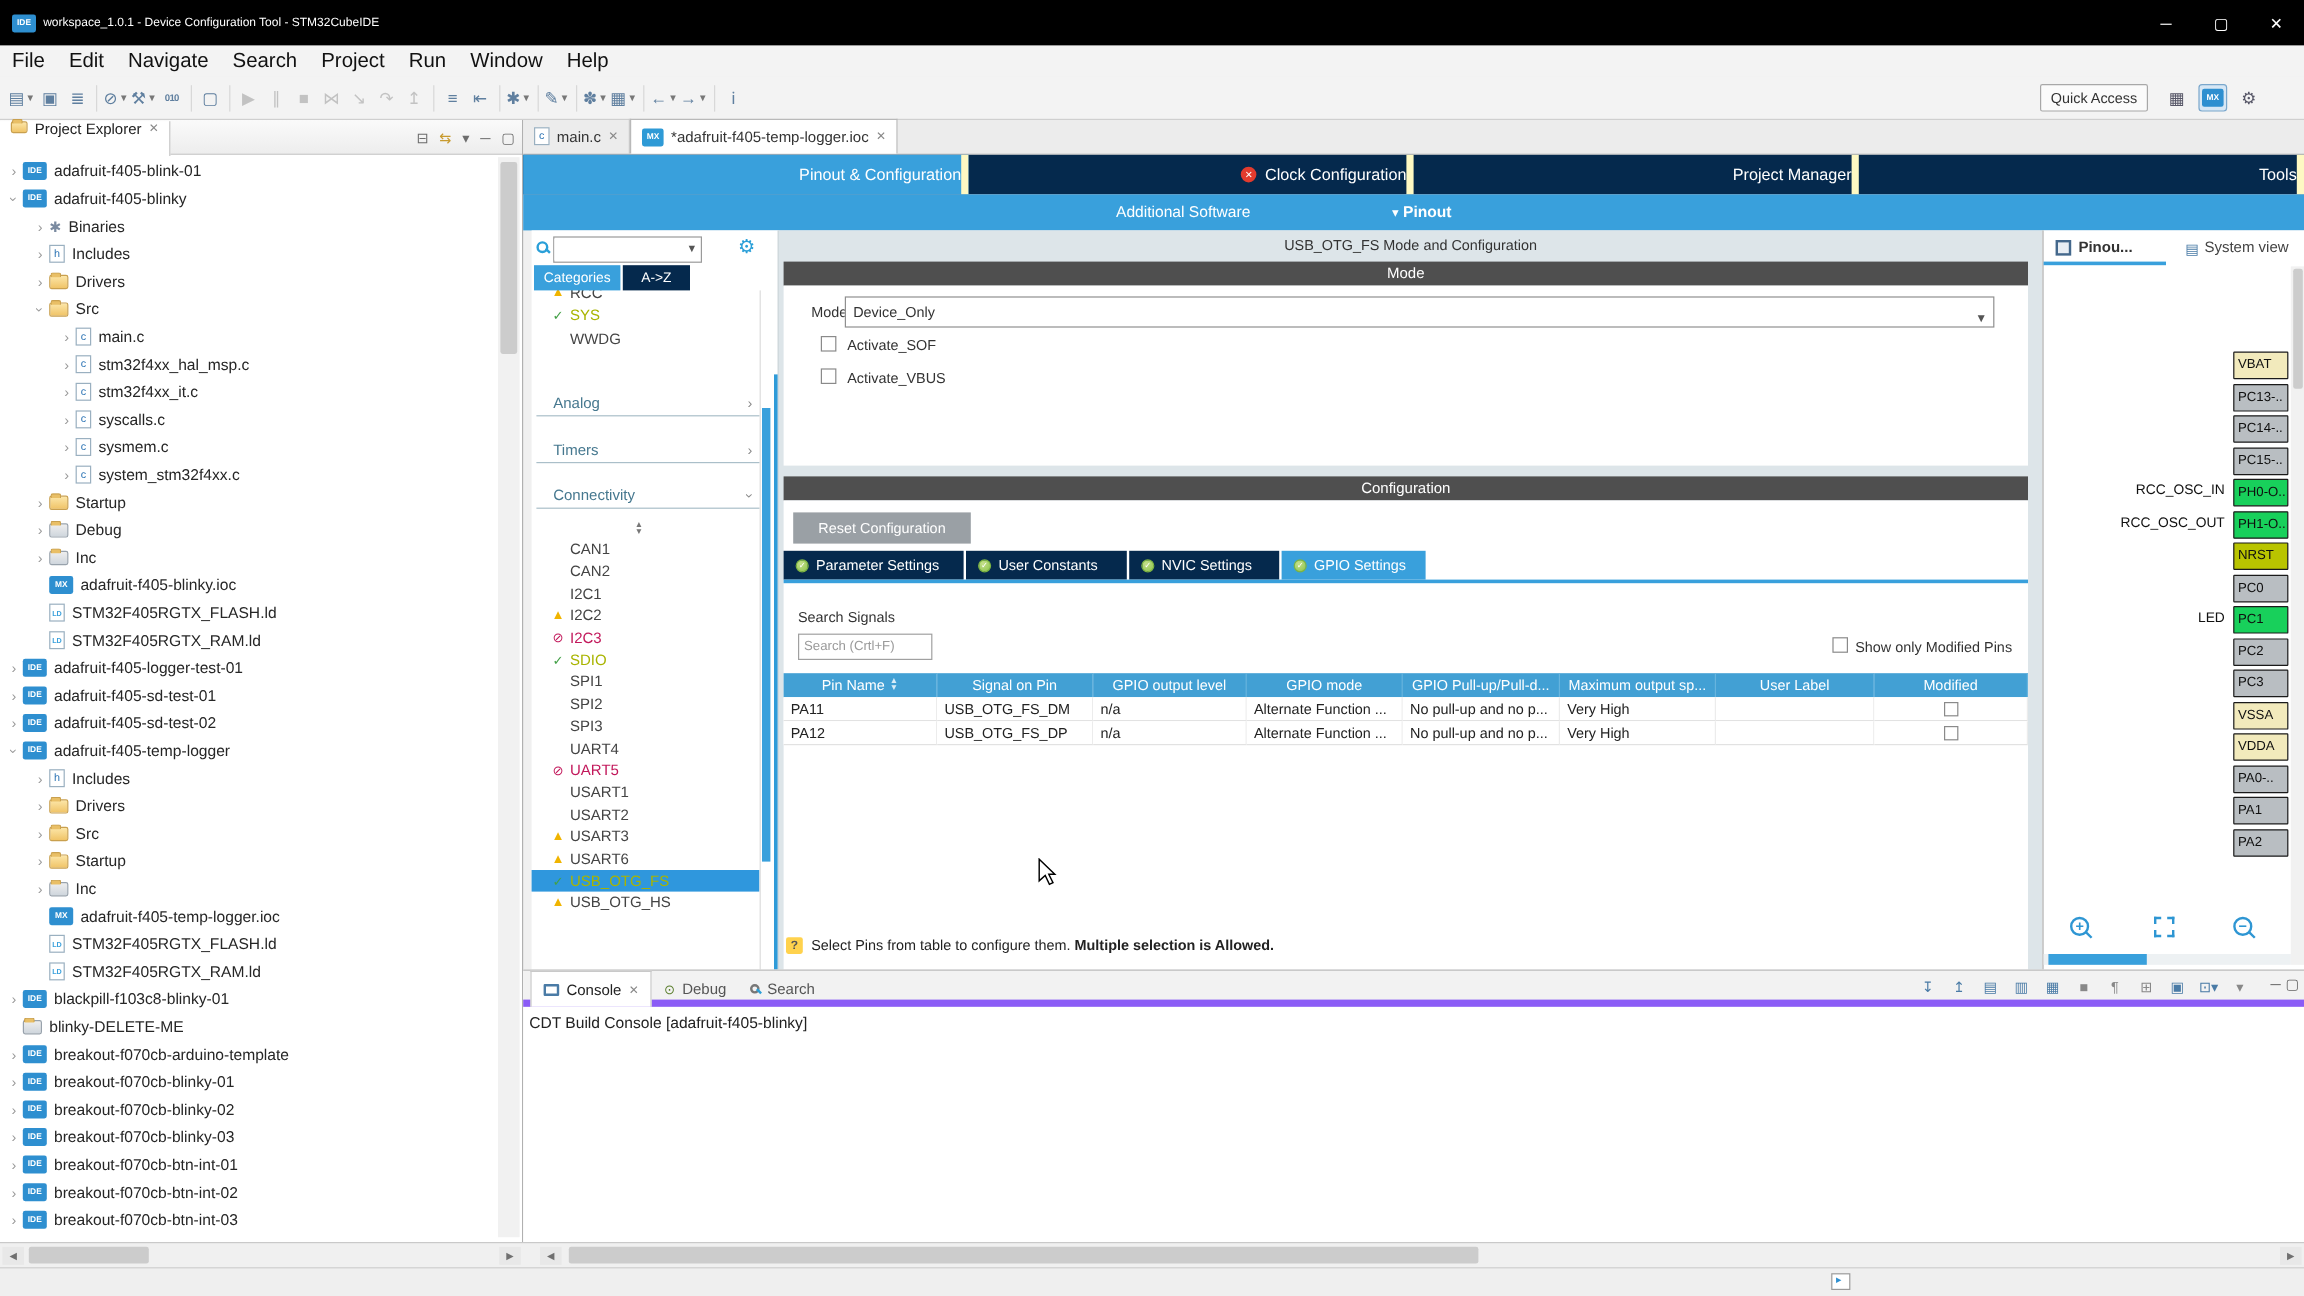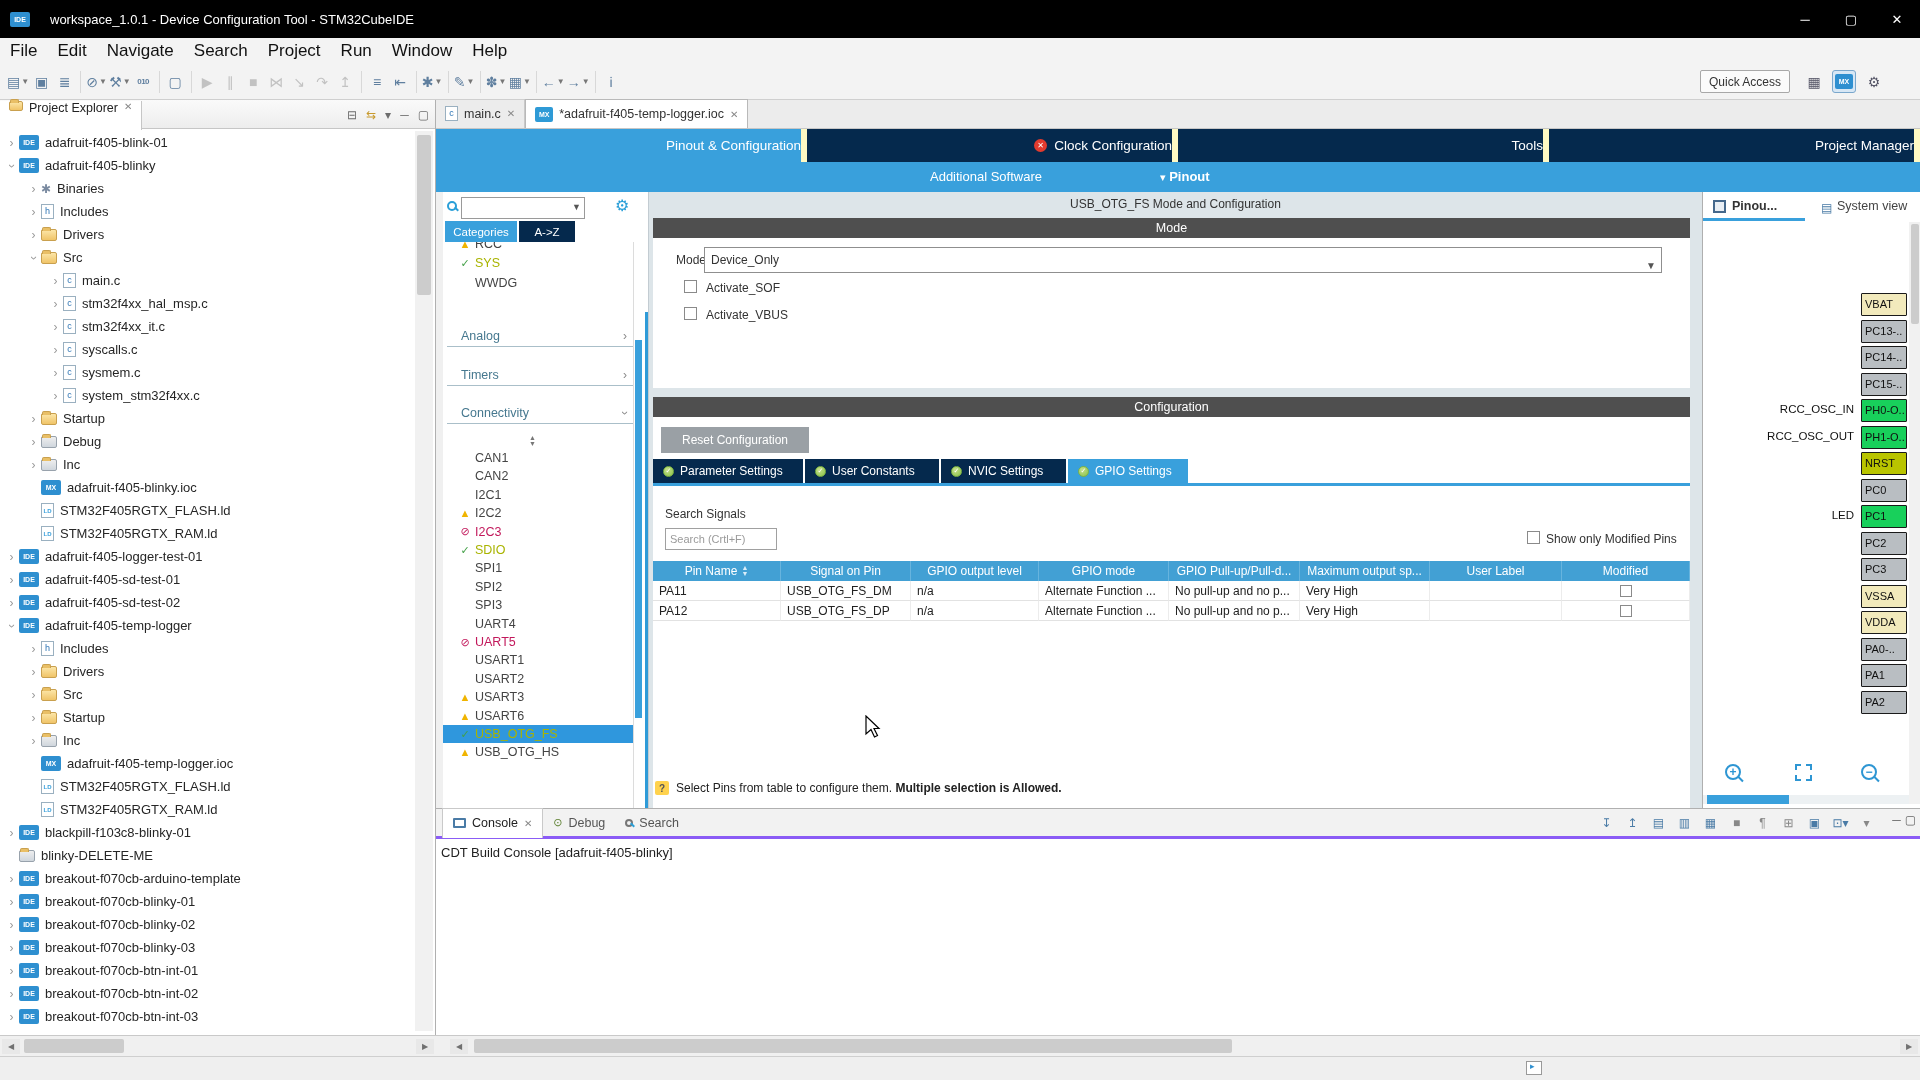--- a/index.html
+++ b/index.html
@@ -2,21 +2,21 @@
 <html><head>
 <meta charset="utf-8">
 <style>
 *{margin:0;padding:0;box-sizing:border-box}
 body{background:#888}
 .frame{position:relative;width:1920px;height:1080px;background:#f0f0f0;font-family:"Liberation Sans",sans-serif;font-size:12px;color:#222;overflow:hidden}
 .abs{position:absolute}
 
 .titlebar{left:0;top:0;width:1920px;height:38px;background:#000;display:flex;align-items:center;padding-left:10px}
 .chip{display:inline-block;width:20px;height:15px;background:#2e8fd0;color:#fff;font-size:7px;font-weight:bold;text-align:center;line-height:15px;border-radius:2px;flex:none}
-.titlebar .title{color:#fff;font-size:13px;margin-left:20px}
+.titlebar .title{color:#fff;font-size:10px;margin-left:6px}
 .win-controls{position:absolute;right:0;top:0;display:flex}
 .win-btn{width:46px;height:38px;color:#fff;display:flex;align-items:center;justify-content:center;font-size:13px}
 
 .menubar{left:0;top:38px;width:1920px;height:26px;background:#f3f3f3;display:flex;align-items:center}
 .menu-item{padding:0 10px;line-height:26px;font-size:17px;color:#111}
 
 .toolbar{left:0;top:64px;width:1920px;height:36px;background:#f3f3f3;border-bottom:1px solid #cfcfcf;display:flex;align-items:center;padding-left:6px}
 .tb-icon{height:24px;min-width:23px;display:inline-flex;align-items:center;justify-content:center;color:#5f7f9f;font-size:14px;border-radius:3px;padding:0 1px}
 .tb-icon .g-small{font-size:8px;font-weight:bold;letter-spacing:-.5px}
 .tb-icon.disabled{color:#c2c2c2}
@@ -99,21 +99,21 @@
 .panel-pinout{left:1702px;top:192px;width:218px;height:616px;background:#fff;border-left:1px solid #afafaf}
 .chip-ic{width:13px;height:13px;background:#e8eef4;border:2px solid #44688c}
 .pin{position:absolute;width:46px;height:23px;border:1px solid #1a1a1a;border-radius:1px;font-size:11px;line-height:21px;padding-left:3px;color:#101010;white-space:nowrap;overflow:hidden}
 .pin.gray{background:#b9bec2}.pin.green{background:#18d05b}.pin.cream{background:#f2eabc}.pin.olive{background:#b9c400}
 .pin-ann{position:absolute;left:0;width:151px;text-align:right;font-size:11.5px;color:#111}
 .magbtn{position:absolute;width:16px;height:16px;border:2px solid #2e96d3;border-radius:50%;color:#2e96d3;font-size:12px;font-weight:bold;text-align:center;line-height:12px}
 .magbtn:after{content:"";position:absolute;width:7px;height:2px;background:#2e96d3;transform:rotate(45deg);right:-5px;bottom:-2px}
 .fitbtn{position:absolute;width:17px;height:17px;border:2px dashed #2e96d3}
 
 .panel-console{left:436px;top:808px;width:1484px;height:227px;background:#fff;border-top:1px solid #b0b0b0}
-.con-tabbar{position:relative;height:30px;background:#f2f2f2;border-bottom:3px solid #8b5cf6;display:flex;align-items:center;padding-left:6px}
+.con-tabbar{position:relative;height:30px;background:#f2f2f2;border-bottom:6px solid #8b5cf6;display:flex;align-items:flex-start;padding-left:6px}
 .con-tab{display:flex;align-items:center;gap:6px;height:30px;padding:0 10px;font-size:12.5px;color:#555}
 .con-tab.active{background:#fff;border:1px solid #c9c9c9;border-bottom:none;color:#222}
 .con-ic{width:13px;height:10px;border:2px solid #4a7ba6;border-radius:1px}
 .con-icons{position:absolute;right:44px;top:4px;display:flex;gap:7px}
 .cicon{width:19px;height:19px;display:flex;align-items:center;justify-content:center;font-size:12px;color:#888}
 .cicon.blue{color:#4a7ba6}
 .con-minmax{position:absolute;right:4px;top:4px;display:flex;gap:4px;color:#666;font-size:12px}
 .console-sub{position:absolute;left:5px;top:36px;font-size:13px;color:#222}
 .console-lines{position:absolute;left:5px;top:58px;font-family:"DejaVu Sans Mono",monospace;font-size:13px;color:#1a1a1a}
 .console-lines div{height:20px;line-height:20px;white-space:pre}
@@ -481,24 +481,24 @@
 
   <div class="navy-bar abs">
     <div class="cube-tab active">
         <span>Pinout &amp; Configuration</span>
       </div>
     <div class="cube-tab">
         <span class="err-dot">✕</span>
         <span>Clock Configuration</span>
       </div>
     <div class="cube-tab">
-        <span>Tools</span>
+        <span>Project Manager</span>
       </div>
     <div class="cube-tab">
-        <span>Project Manager</span>
+        <span>Tools</span>
       </div>
   </div>
 
   <div class="blue-bar abs">
     <span class="abs" style="left:400px;width:300px;text-align:center">Additional Software</span>
     <span class="abs" style="left:724px"><span style="font-size:11px">▾</span> <b>Pinout</b></span>
   </div>
 
   <div class="panel-periph abs">
     <span class="mag" style="left:4px;top:9px"></span>

